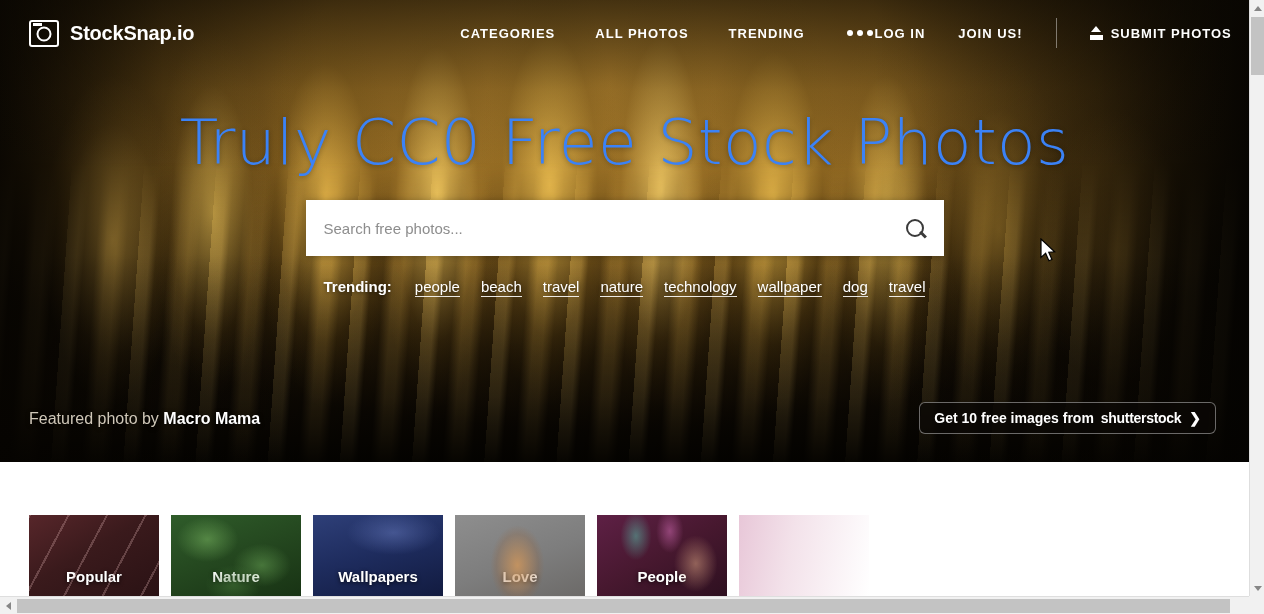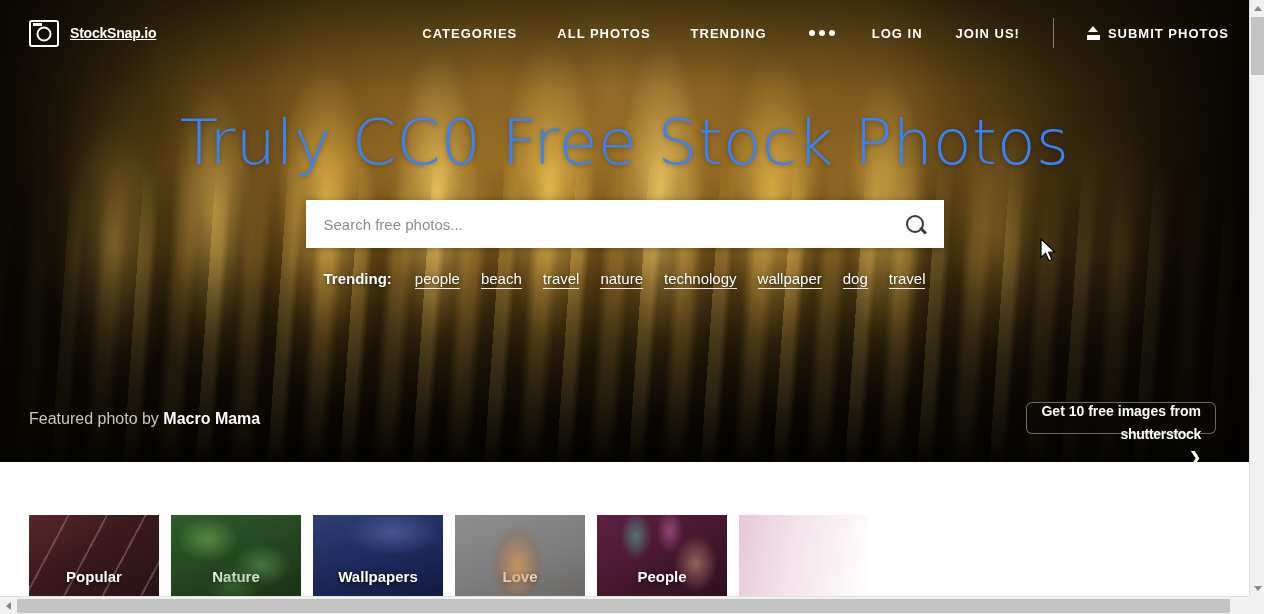--- a/index.html
+++ b/index.html
@@ -88,23 +88,22 @@
     left: 2px; top: 1.5px; width: 9px; height: 3px;
     background: #ffffff;
   }
   .logo-cam::after {
     content: ""; position: absolute;
     left: 50%; top: 55%; transform: translate(-50%, -50%);
     width: 11px; height: 11px; border-radius: 50%;
     border: 2.4px solid #ffffff;
   }
   .logo-text {
-    color: #fff; font-size: 14px; font-weight: bold;
+    color: #fff; font-size: 20px; font-weight: bold;
     letter-spacing: -0.2px;
-    text-decoration: underline;
   }
   .nav-center { display: flex; align-items: center; margin-left: 266px; gap: 40px; }
   .nav-link {
     color: #fff; font-size: 13px; font-weight: bold;
     letter-spacing: 1.0px; cursor: pointer; white-space: nowrap;
   }
   .nav-dots {
     display: flex; gap: 4px; align-items: center; cursor: pointer;
     padding: 6px 2px;
   }
@@ -143,21 +142,21 @@
     color: #f2ece1; font-size: 16px; font-weight: 400;
     text-shadow: 0 1px 4px rgba(0,0,0,.45);
   }
   #hero-sub .under {
     border-bottom: 1px solid rgba(255,255,255,.85);
     padding-bottom: 1px; cursor: pointer; color: #fff;
   }
 
   #searchbox {
     margin: 26px auto 0;
-    width: 638px; height: 48px;
+    width: 638px; height: 56px;
     background: #fff;
     display: flex; align-items: center;
     box-shadow: 0 1px 7px rgba(0,0,0,.28);
   }
   #search-input {
     flex: 1; border: 0; outline: none; background: transparent;
     font-family: "Liberation Sans", sans-serif;
     font-size: 15px; color: #3b3b3b;
     padding: 0 14px 0 18px; height: 100%;
   }
@@ -198,25 +197,24 @@
     text-shadow: 0 1px 4px rgba(0,0,0,.65);
   }
   #credit b { color: #fff; font-weight: bold; }
 
   #shutter-btn {
     position: absolute; right: 33px; bottom: 28px; z-index: 5;
     height: 32px; padding: 0 14px;
     background: rgba(10,8,5,.78);
     border: 1px solid rgba(255,255,255,.40);
     border-radius: 6px;
-    display: flex; align-items: flex-end; gap: 7px;
+    display: flex; align-items: center; gap: 7px;
     cursor: pointer;
     color: #fff; font-size: 14px; font-weight: bold;
     white-space: nowrap;
-    flex-direction: column;
   }
   #shutter-btn .ss-word { font-weight: bold; letter-spacing: -0.3px; }
   #shutter-btn .chev { font-size: 14px; font-weight: bold; margin-left: 1px; }
 
   
   #lower {
     position: relative;
     background: #fff;
     height: 134px;
   }

